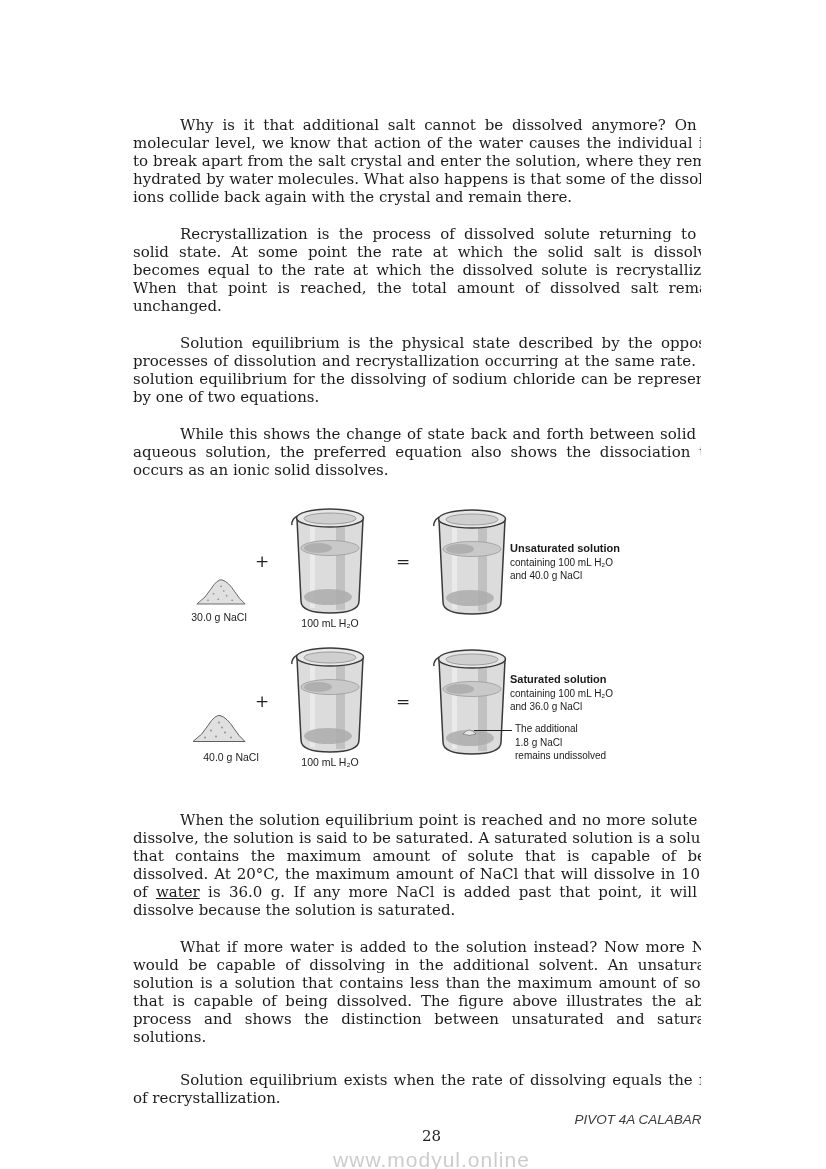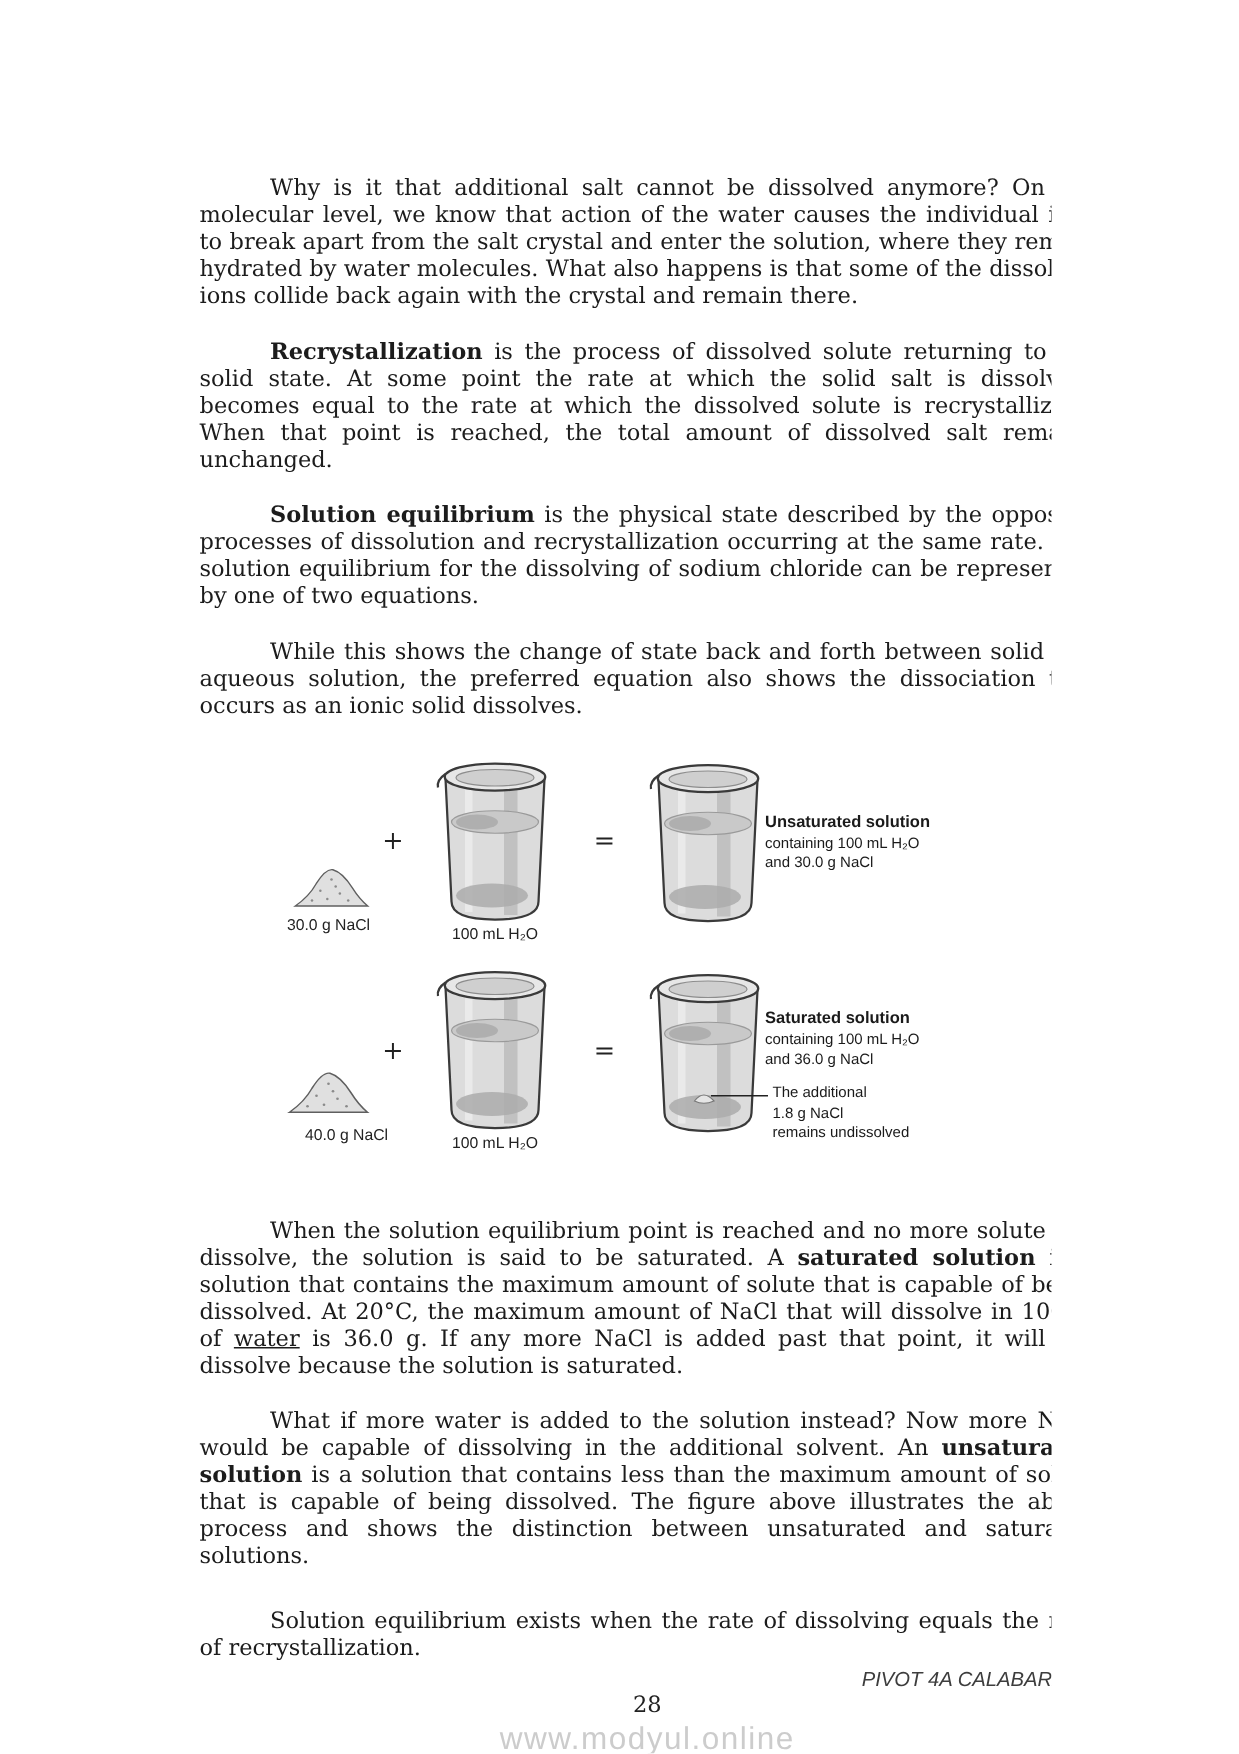--- a/index.html
+++ b/index.html
@@ -6,21 +6,21 @@
   html,body { background:#ffffff; }
   .page {
     position:relative; width:701px; height:1169px; background:#ffffff;
     font-family:"DejaVu Serif", serif; color:#1c1c1c; overflow:hidden;
   }
   .body-text { position:absolute; left:133px; top:116px; width:597px; }
   .para {
     font-size:15px; line-height:18px; text-align:justify;
     text-indent:47px; margin:0 0 19px 0;
   }
-  .para .b { font-weight:bold; }
+  .para .b { font-weight:normal; }
   .para .u { text-decoration:underline; }
 
   
   .figure { position:relative; width:597px; height:272px; margin:24px 0 36px 0; }
   .fig-abs { position:absolute; }
   .op { font-size:17px; width:24px; text-align:center; color:#222; }
   .fig-label {
     font-family:"Liberation Sans", sans-serif; font-size:10.5px; color:#222;
     text-align:center; width:120px; text-indent:0;
   }
@@ -89,21 +89,21 @@
           <use href="#beaker-sym"></use>
         </svg>
       <div class="fig-abs fig-label" style="left:140px;top:114px;width:114px">100 mL H₂O</div>
       <div class="fig-abs op" style="left:258px;top:48px">=</div>
       <svg class="fig-abs" style="left:297px;top:1px" width="84" height="114">
           <use href="#beaker-sym"></use>
         </svg>
       <div class="fig-abs result-label" style="left:377px;top:39px">
         <div class="rt">Unsaturated solution</div>
         <div class="rl">containing 100 mL H₂O</div>
-        <div class="rl">and 30.0 g NaCl</div>
+        <div class="rl">and 40.0 g NaCl</div>
       </div>
 
       <svg class="fig-abs" style="left:58px;top:206px" width="56" height="37">
           <use href="#salt-sym"></use>
         </svg>
       <div class="fig-abs fig-label" style="left:38px;top:248px">40.0 g NaCl</div>
       <div class="fig-abs op" style="left:117px;top:188px">+</div>
       <svg class="fig-abs" style="left:155px;top:140px" width="84" height="112">
           <use href="#beaker-sym"></use>
         </svg>

